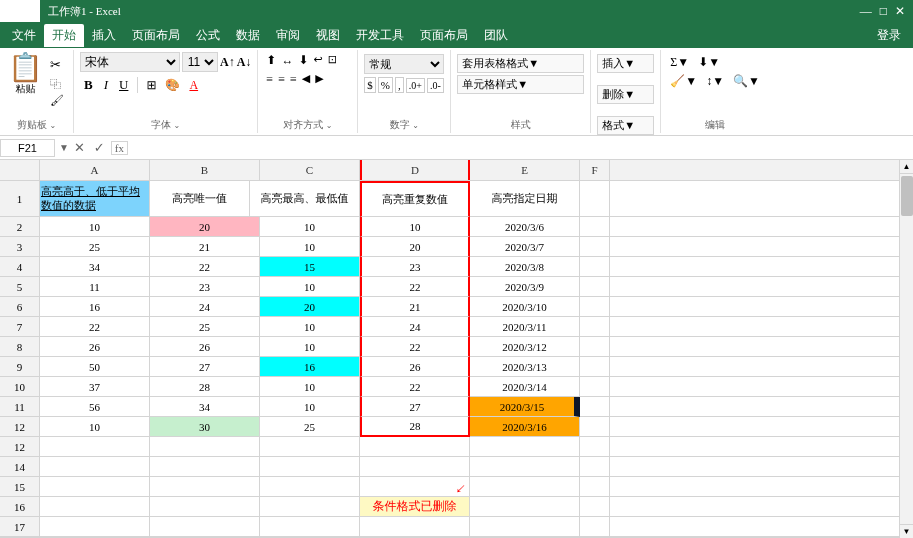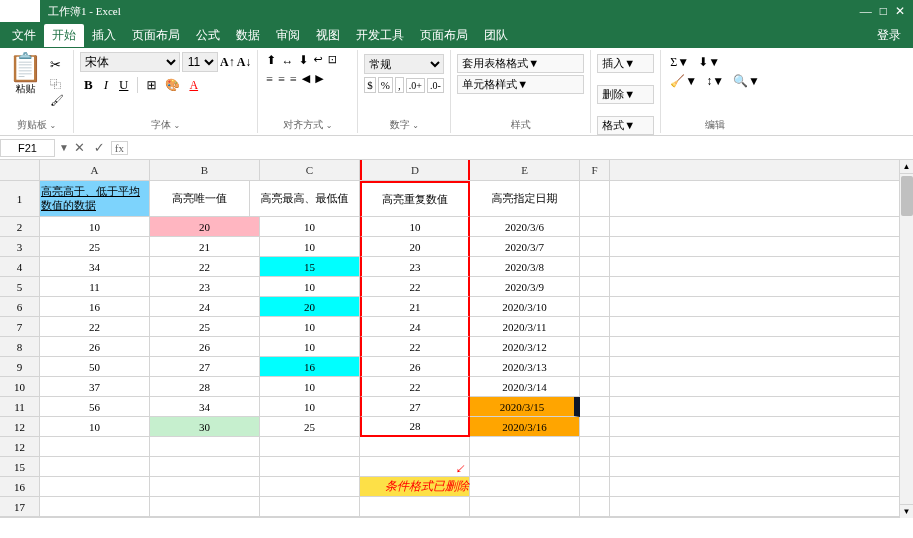--- a/index.html
+++ b/index.html
@@ -293,41 +293,51 @@
       <div style="width:40px; min-width:40px; height:20px; border-right:1px solid #d4d4d4; border-bottom:1px solid #d4d4d4; display:flex; align-items:center; justify-content:center; font-size:11px; background:#f2f2f2;">12</div>
       <div style="width:110px; min-width:110px; height:20px; border-right:1px solid #d4d4d4; border-bottom:1px solid #d4d4d4; background:white;"></div>
       <div style="width:110px; min-width:110px; height:20px; border-right:1px solid #d4d4d4; border-bottom:1px solid #d4d4d4; background:white;"></div>
       <div style="width:100px; min-width:100px; height:20px; border-right:1px solid #d4d4d4; border-bottom:1px solid #d4d4d4; background:white;"></div>
       <div style="width:110px; min-width:110px; height:20px; border-right:1px solid #d4d4d4; border-bottom:1px solid #d4d4d4; background:white;"></div>
       <div style="width:110px; min-width:110px; height:20px; border-right:1px solid #d4d4d4; border-bottom:1px solid #d4d4d4; background:white;"></div>
       <div style="width:30px; min-width:30px; height:20px; border-right:1px solid #d4d4d4; border-bottom:1px solid #d4d4d4; background:white;"></div>
       <div style="flex:1; height:20px; border-bottom:1px solid #d4d4d4; background:white;"></div>
     </div>
 
+    <div style="display:flex; flex-shrink:0; position:relative;">
+      <div style="width:40px; min-width:40px; height:20px; border-right:1px solid #d4d4d4; border-bottom:1px solid #d4d4d4; display:flex; align-items:center; justify-content:center; font-size:11px; background:#f2f2f2;">14</div>
+      <div style="width:110px; min-width:110px; height:20px; border-right:1px solid #d4d4d4; border-bottom:1px solid #d4d4d4; background:white;"></div>
+      <div style="width:110px; min-width:110px; height:20px; border-right:1px solid #d4d4d4; border-bottom:1px solid #d4d4d4; background:white;"></div>
+      <div style="width:100px; min-width:100px; height:20px; border-right:1px solid #d4d4d4; border-bottom:1px solid #d4d4d4; background:white;"></div>
+      <div style="width:110px; min-width:110px; height:20px; border-right:1px solid #d4d4d4; border-bottom:1px solid #d4d4d4; background:white;"></div>
+      <div style="width:110px; min-width:110px; height:20px; border-right:1px solid #d4d4d4; border-bottom:1px solid #d4d4d4; background:white;"></div>
+      <div style="width:30px; min-width:30px; height:20px; border-right:1px solid #d4d4d4; border-bottom:1px solid #d4d4d4; background:white;"></div>
+      <div style="flex:1; height:20px; border-bottom:1px solid #d4d4d4; background:white;"></div>
+    </div>
 
     <div style="display:flex; flex-shrink:0; position:relative;">
       <div style="width:40px; min-width:40px; height:20px; border-right:1px solid #d4d4d4; border-bottom:1px solid #d4d4d4; display:flex; align-items:center; justify-content:center; font-size:11px; background:#f2f2f2;">15</div>
       <div style="width:110px; min-width:110px; height:20px; border-right:1px solid #d4d4d4; border-bottom:1px solid #d4d4d4; background:white;"></div>
       <div style="width:110px; min-width:110px; height:20px; border-right:1px solid #d4d4d4; border-bottom:1px solid #d4d4d4; background:white;"></div>
       <div style="width:100px; min-width:100px; height:20px; border-right:1px solid #d4d4d4; border-bottom:1px solid #d4d4d4; background:white;"></div>
       <div style="width:110px; min-width:110px; height:20px; border-right:1px solid #d4d4d4; border-bottom:1px solid #d4d4d4; background:white; display:flex; align-items:center; justify-content:flex-end; padding-right:2px;">
 
         <span style="color:red; font-size:16px; transform:rotate(-45deg); display:inline-block;">←</span>
       </div>
       <div style="width:110px; min-width:110px; height:20px; border-right:1px solid #d4d4d4; border-bottom:1px solid #d4d4d4; background:white;"></div>
       <div style="width:30px; min-width:30px; height:20px; border-right:1px solid #d4d4d4; border-bottom:1px solid #d4d4d4; background:white;"></div>
       <div style="flex:1; height:20px; border-bottom:1px solid #d4d4d4; background:white;"></div>
     </div>
 
     <div style="display:flex; flex-shrink:0; position:relative;">
       <div style="width:40px; min-width:40px; height:20px; border-right:1px solid #d4d4d4; border-bottom:1px solid #d4d4d4; display:flex; align-items:center; justify-content:center; font-size:11px; background:#f2f2f2;">16</div>
       <div style="width:110px; min-width:110px; height:20px; border-right:1px solid #d4d4d4; border-bottom:1px solid #d4d4d4; background:white;"></div>
       <div style="width:110px; min-width:110px; height:20px; border-right:1px solid #d4d4d4; border-bottom:1px solid #d4d4d4; background:white;"></div>
       <div style="width:100px; min-width:100px; height:20px; border-right:1px solid #d4d4d4; border-bottom:1px solid #d4d4d4; background:white;"></div>
-      <div style="width:110px; min-width:110px; height:20px; border-right:1px solid #d4d4d4; border-bottom:1px solid #d4d4d4; background:#fde047; display:flex; align-items:center; justify-content:flex-end;font-style:italic;">
+      <div style="width:110px; min-width:110px; height:20px; border-right:1px solid #d4d4d4; border-bottom:1px solid #d4d4d4; background:#fef9c3; display:flex; align-items:center; justify-content:center;">
         <span style="color:red; font-size:12px; white-space:nowrap; font-weight:normal;">条件格式已删除</span>
       </div>
       <div style="width:110px; min-width:110px; height:20px; border-right:1px solid #d4d4d4; border-bottom:1px solid #d4d4d4; background:white;"></div>
       <div style="width:30px; min-width:30px; height:20px; border-right:1px solid #d4d4d4; border-bottom:1px solid #d4d4d4; background:white;"></div>
       <div style="flex:1; height:20px; border-bottom:1px solid #d4d4d4; background:white;"></div>
     </div>
 
     <div style="display:flex; flex-shrink:0;">
       <div style="width:40px; min-width:40px; height:20px; border-right:1px solid #d4d4d4; border-bottom:1px solid #d4d4d4; display:flex; align-items:center; justify-content:center; font-size:11px; background:#f2f2f2;">17</div>
       <div style="width:110px; min-width:110px; height:20px; border-right:1px solid #d4d4d4; border-bottom:1px solid #d4d4d4; background:white;"></div>

